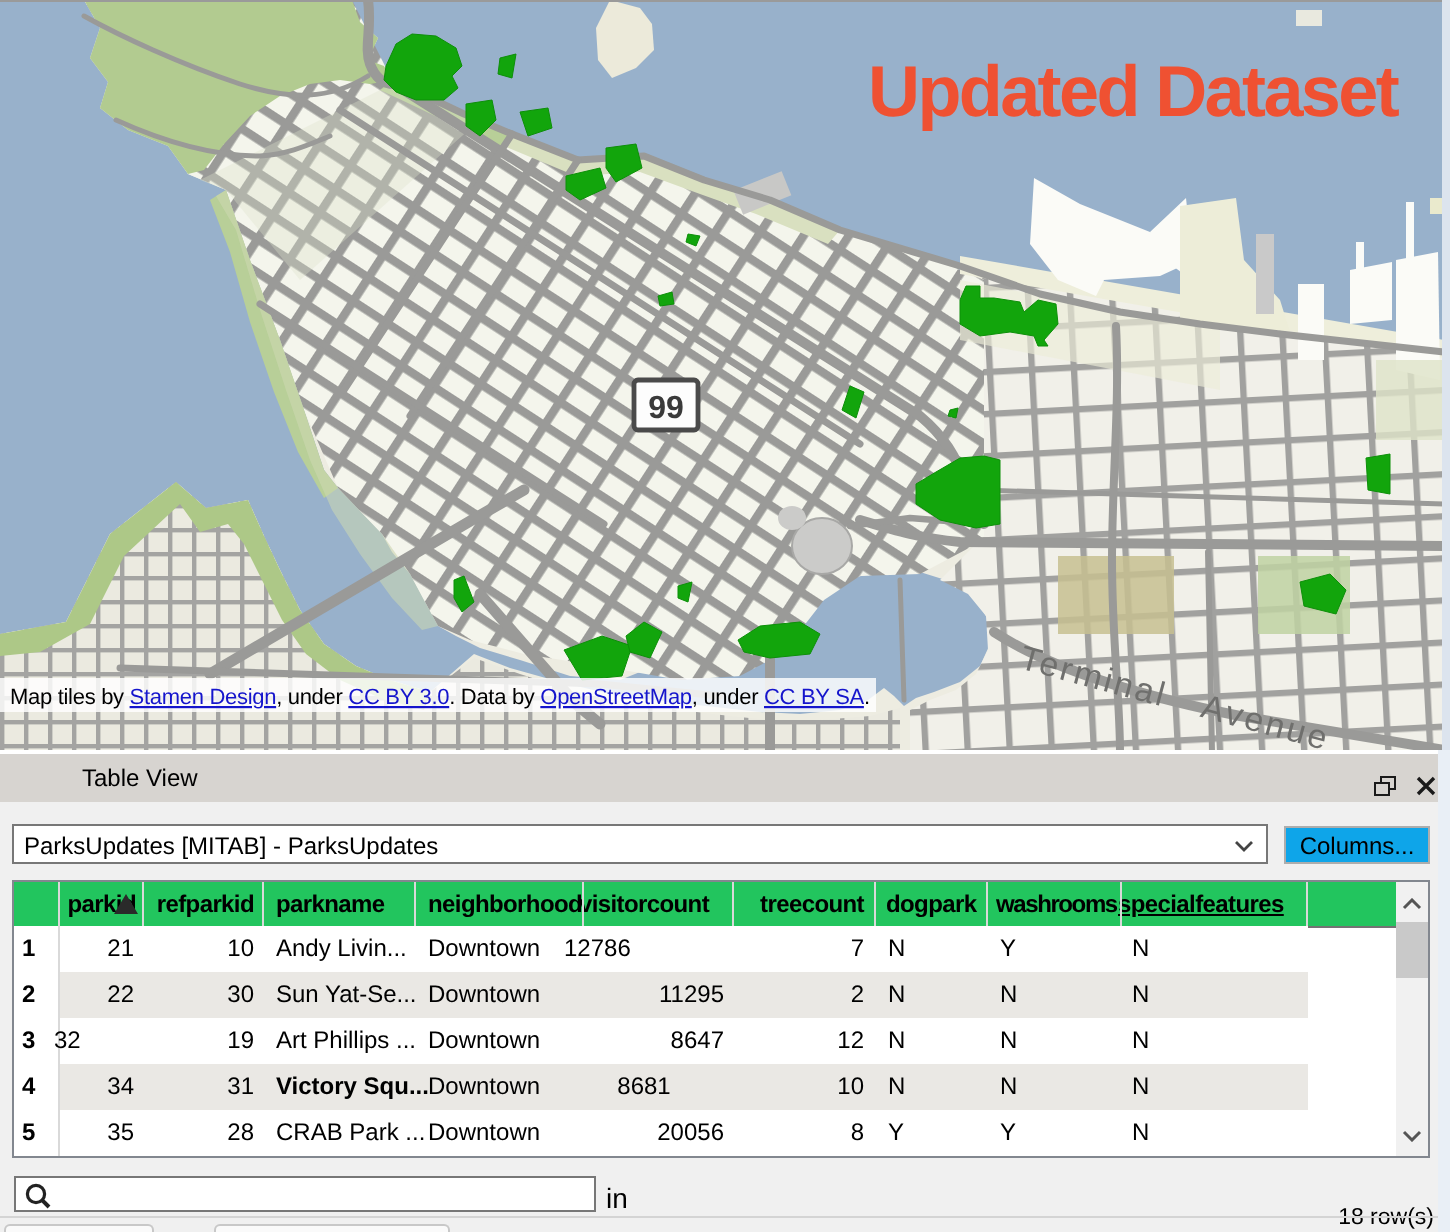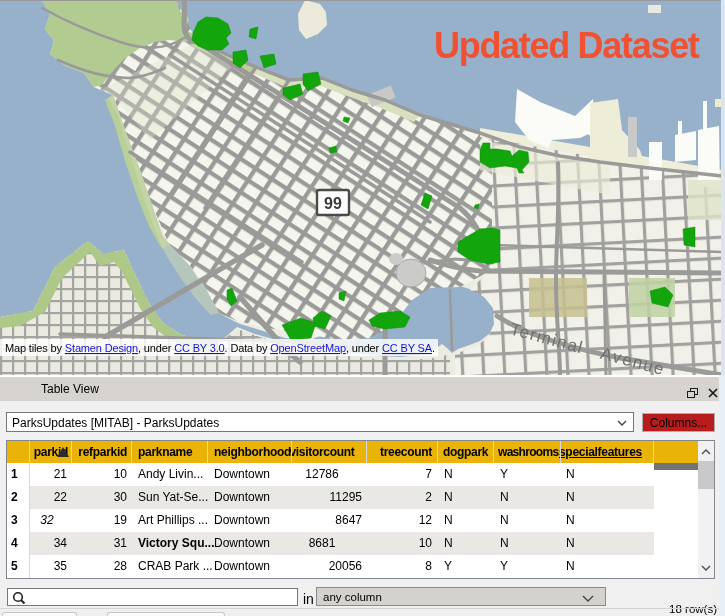--- a/index.html
+++ b/index.html
@@ -159,27 +159,27 @@
           <path d="M1,1 L9,9 M9,1 L1,9" stroke="#1a1a1a" stroke-width="1.7"></path>
         </svg>
   </div>
 
   <div class="abs" style="left:6px;top:37px;width:628px;height:20px;background:#ffffff;border:1px solid #777;box-sizing:border-box;">
     <div class="abs" style="left:5px;top:3px;">ParksUpdates [MITAB] - ParksUpdates</div>
     <svg class="abs" style="right:6px;top:7px;" width="10" height="6">
           <path d="M1,1 L5,5 L9,1" stroke="#444" stroke-width="1.4" fill="none"></path>
         </svg>
   </div>
-  <div class="abs" style="left:642px;top:38px;width:73px;height:19px;background:#b91c1c;border:1px solid #adadad;box-sizing:border-box;text-align:center;">
+  <div class="abs" style="left:642px;top:38px;width:73px;height:19px;background:#0ea5e9;border:1px solid #adadad;box-sizing:border-box;text-align:center;">
     <div style="margin-top:2px;">Columns...</div>
   </div>
 
   <div class="abs" style="left:6px;top:65px;width:709px;height:139px;background:#ffffff;border:1px solid #82878f;box-sizing:border-box;">
 
-    <div class="abs" style="left:0;top:0;width:707px;height:22px;background:#eab308;border-bottom:7px solid #737373;font-weight:bold;font-size:12px;letter-spacing:-0.3px;">
+    <div class="abs" style="left:0;top:0;width:707px;height:22px;background:#22c55e;border-bottom:1px solid #737373;font-weight:bold;font-size:12px;letter-spacing:-0.3px;">
       <div class="abs" style="left:20px;top:4px;width:41px;text-align:right;">parkid</div>
       <div class="abs" style="left:60px;top:4px;width:60px;text-align:right;">refparkid</div>
       <div class="abs" style="left:131px;top:4px;">parkname</div>
       <div class="abs" style="left:207px;top:4px;width:77px;overflow:hidden;white-space:nowrap;">neighborhood</div>
       <div class="abs" style="left:275px;top:4px;width:80px;text-align:center;">visitorcount</div>
       <div class="abs" style="left:355px;top:4px;width:70px;text-align:right;">treecount</div>
       <div class="abs" style="left:436px;top:4px;">dogpark</div>
       <div class="abs" style="left:491px;top:4px;width:62px;overflow:hidden;white-space:nowrap;letter-spacing:-0.7px;">washrooms</div>
       <div class="abs" style="left:552px;top:4px;width:93px;overflow:hidden;white-space:nowrap;text-decoration:underline;">specialfeatures</div>
       <div class="abs" style="left:50px;top:6px;width:0;height:0;border-left:6px solid transparent;border-right:6px solid transparent;border-bottom:10px solid #2a2a2a;"></div>
@@ -201,21 +201,21 @@
     <div id="rows">
           <div class="abs" style="left:0;top:22px;width:691px;height:23px;">
             <div class="abs" style="left:0;top:0;width:22px;height:23px;background:#fff;">
               <div class="abs" style="left:4px;top:4px;font-weight:bold;">1</div>
             </div>
             <div class="abs" style="left:23px;top:0;width:624px;height:23px;background:#ffffff;"></div>
             <div class="abs" style="left:20px;top:4px;width:40px;text-align:right;">21</div>
             <div class="abs" style="left:60px;top:4px;width:60px;text-align:right;">10</div>
             <div class="abs" style="left:131px;top:4px;">Andy Livin...</div>
             <div class="abs" style="left:207px;top:4px;">Downtown</div>
-            <div class="abs" style="left:275px;top:4px;width:80px;text-align:center;">12786</div>
+            <div class="abs" style="left:275px;top:4px;width:80px;text-align:left;">12786</div>
             <div class="abs" style="left:355px;top:4px;width:70px;text-align:right;">7</div>
             <div class="abs" style="left:437px;top:4px;">N</div>
             <div class="abs" style="left:493px;top:4px;">Y</div>
             <div class="abs" style="left:559px;top:4px;">N</div>
           </div>
           <div class="abs" style="left:0;top:45px;width:691px;height:23px;">
             <div class="abs" style="left:0;top:0;width:22px;height:23px;background:#fff;">
               <div class="abs" style="left:4px;top:4px;font-weight:bold;">2</div>
             </div>
             <div class="abs" style="left:23px;top:0;width:624px;height:23px;background:#eae8e4;"></div>
@@ -227,21 +227,21 @@
             <div class="abs" style="left:355px;top:4px;width:70px;text-align:right;">2</div>
             <div class="abs" style="left:437px;top:4px;">N</div>
             <div class="abs" style="left:493px;top:4px;">N</div>
             <div class="abs" style="left:559px;top:4px;">N</div>
           </div>
           <div class="abs" style="left:0;top:68px;width:691px;height:23px;">
             <div class="abs" style="left:0;top:0;width:22px;height:23px;background:#fff;">
               <div class="abs" style="left:4px;top:4px;font-weight:bold;">3</div>
             </div>
             <div class="abs" style="left:23px;top:0;width:624px;height:23px;background:#ffffff;"></div>
-            <div class="abs" style="left:20px;top:4px;width:40px;text-align:center;font-style:italic;">32</div>
+            <div class="abs" style="left:20px;top:4px;width:40px;text-align:left;">32</div>
             <div class="abs" style="left:60px;top:4px;width:60px;text-align:right;">19</div>
             <div class="abs" style="left:131px;top:4px;">Art Phillips ...</div>
             <div class="abs" style="left:207px;top:4px;">Downtown</div>
             <div class="abs" style="left:275px;top:4px;width:80px;text-align:right;">8647</div>
             <div class="abs" style="left:355px;top:4px;width:70px;text-align:right;">12</div>
             <div class="abs" style="left:437px;top:4px;">N</div>
             <div class="abs" style="left:493px;top:4px;">N</div>
             <div class="abs" style="left:559px;top:4px;">N</div>
           </div>
           <div class="abs" style="left:0;top:91px;width:691px;height:23px;">
@@ -287,26 +287,20 @@
     </div>
   </div>
 
   <div class="abs" style="left:7px;top:213px;width:291px;height:18px;background:#fff;border:1px solid #777;box-sizing:border-box;">
     <svg class="abs" style="left:4px;top:2px;" width="14" height="14">
           <circle cx="6" cy="6" r="4.3" fill="none" stroke="#222" stroke-width="1.6"></circle>
           <path d="M9.2,9.2 L12.5,12.5" stroke="#222" stroke-width="2"></path>
         </svg>
   </div>
   <div class="abs" style="left:303px;top:216px;font-size:14px;">in</div>
-  <div class="abs" style="left:316px;top:212px;width:290px;height:19px;background:#d5d2ce;border:1px solid #8a8a8a;box-sizing:border-box;font-size:11.5px;">
-    <div class="abs" style="left:6px;top:3px;">any column</div>
-    <svg class="abs" style="left:265px;top:7px;" width="12" height="7">
-          <path d="M1,1 L6,6 L11,1" stroke="#444" stroke-width="1.4" fill="none"></path>
-        </svg>
-  </div>
   <div class="abs" style="left:660px;top:216px;width:57px;text-align:right;font-size:11.5px;margin-top:12px;">18 row(s)</div>
   <div class="abs" style="left:0;top:233px;width:725px;height:1px;background:#d4d4d4;"></div>
   <div class="abs" style="left:2px;top:237px;width:73px;height:4px;background:#fafafa;border:1px solid #c8c8c8;border-bottom:none;border-radius:3px 3px 0 0;"></div>
   <div class="abs" style="left:107px;top:237px;width:116px;height:4px;background:#fafafa;border:1px solid #c8c8c8;border-bottom:none;border-radius:3px 3px 0 0;"></div>
   <div class="abs" style="left:719px;top:0;width:6px;height:241px;background:#e9eff6;"></div>
 </div>
 
 </div>
 
 </body></html>

